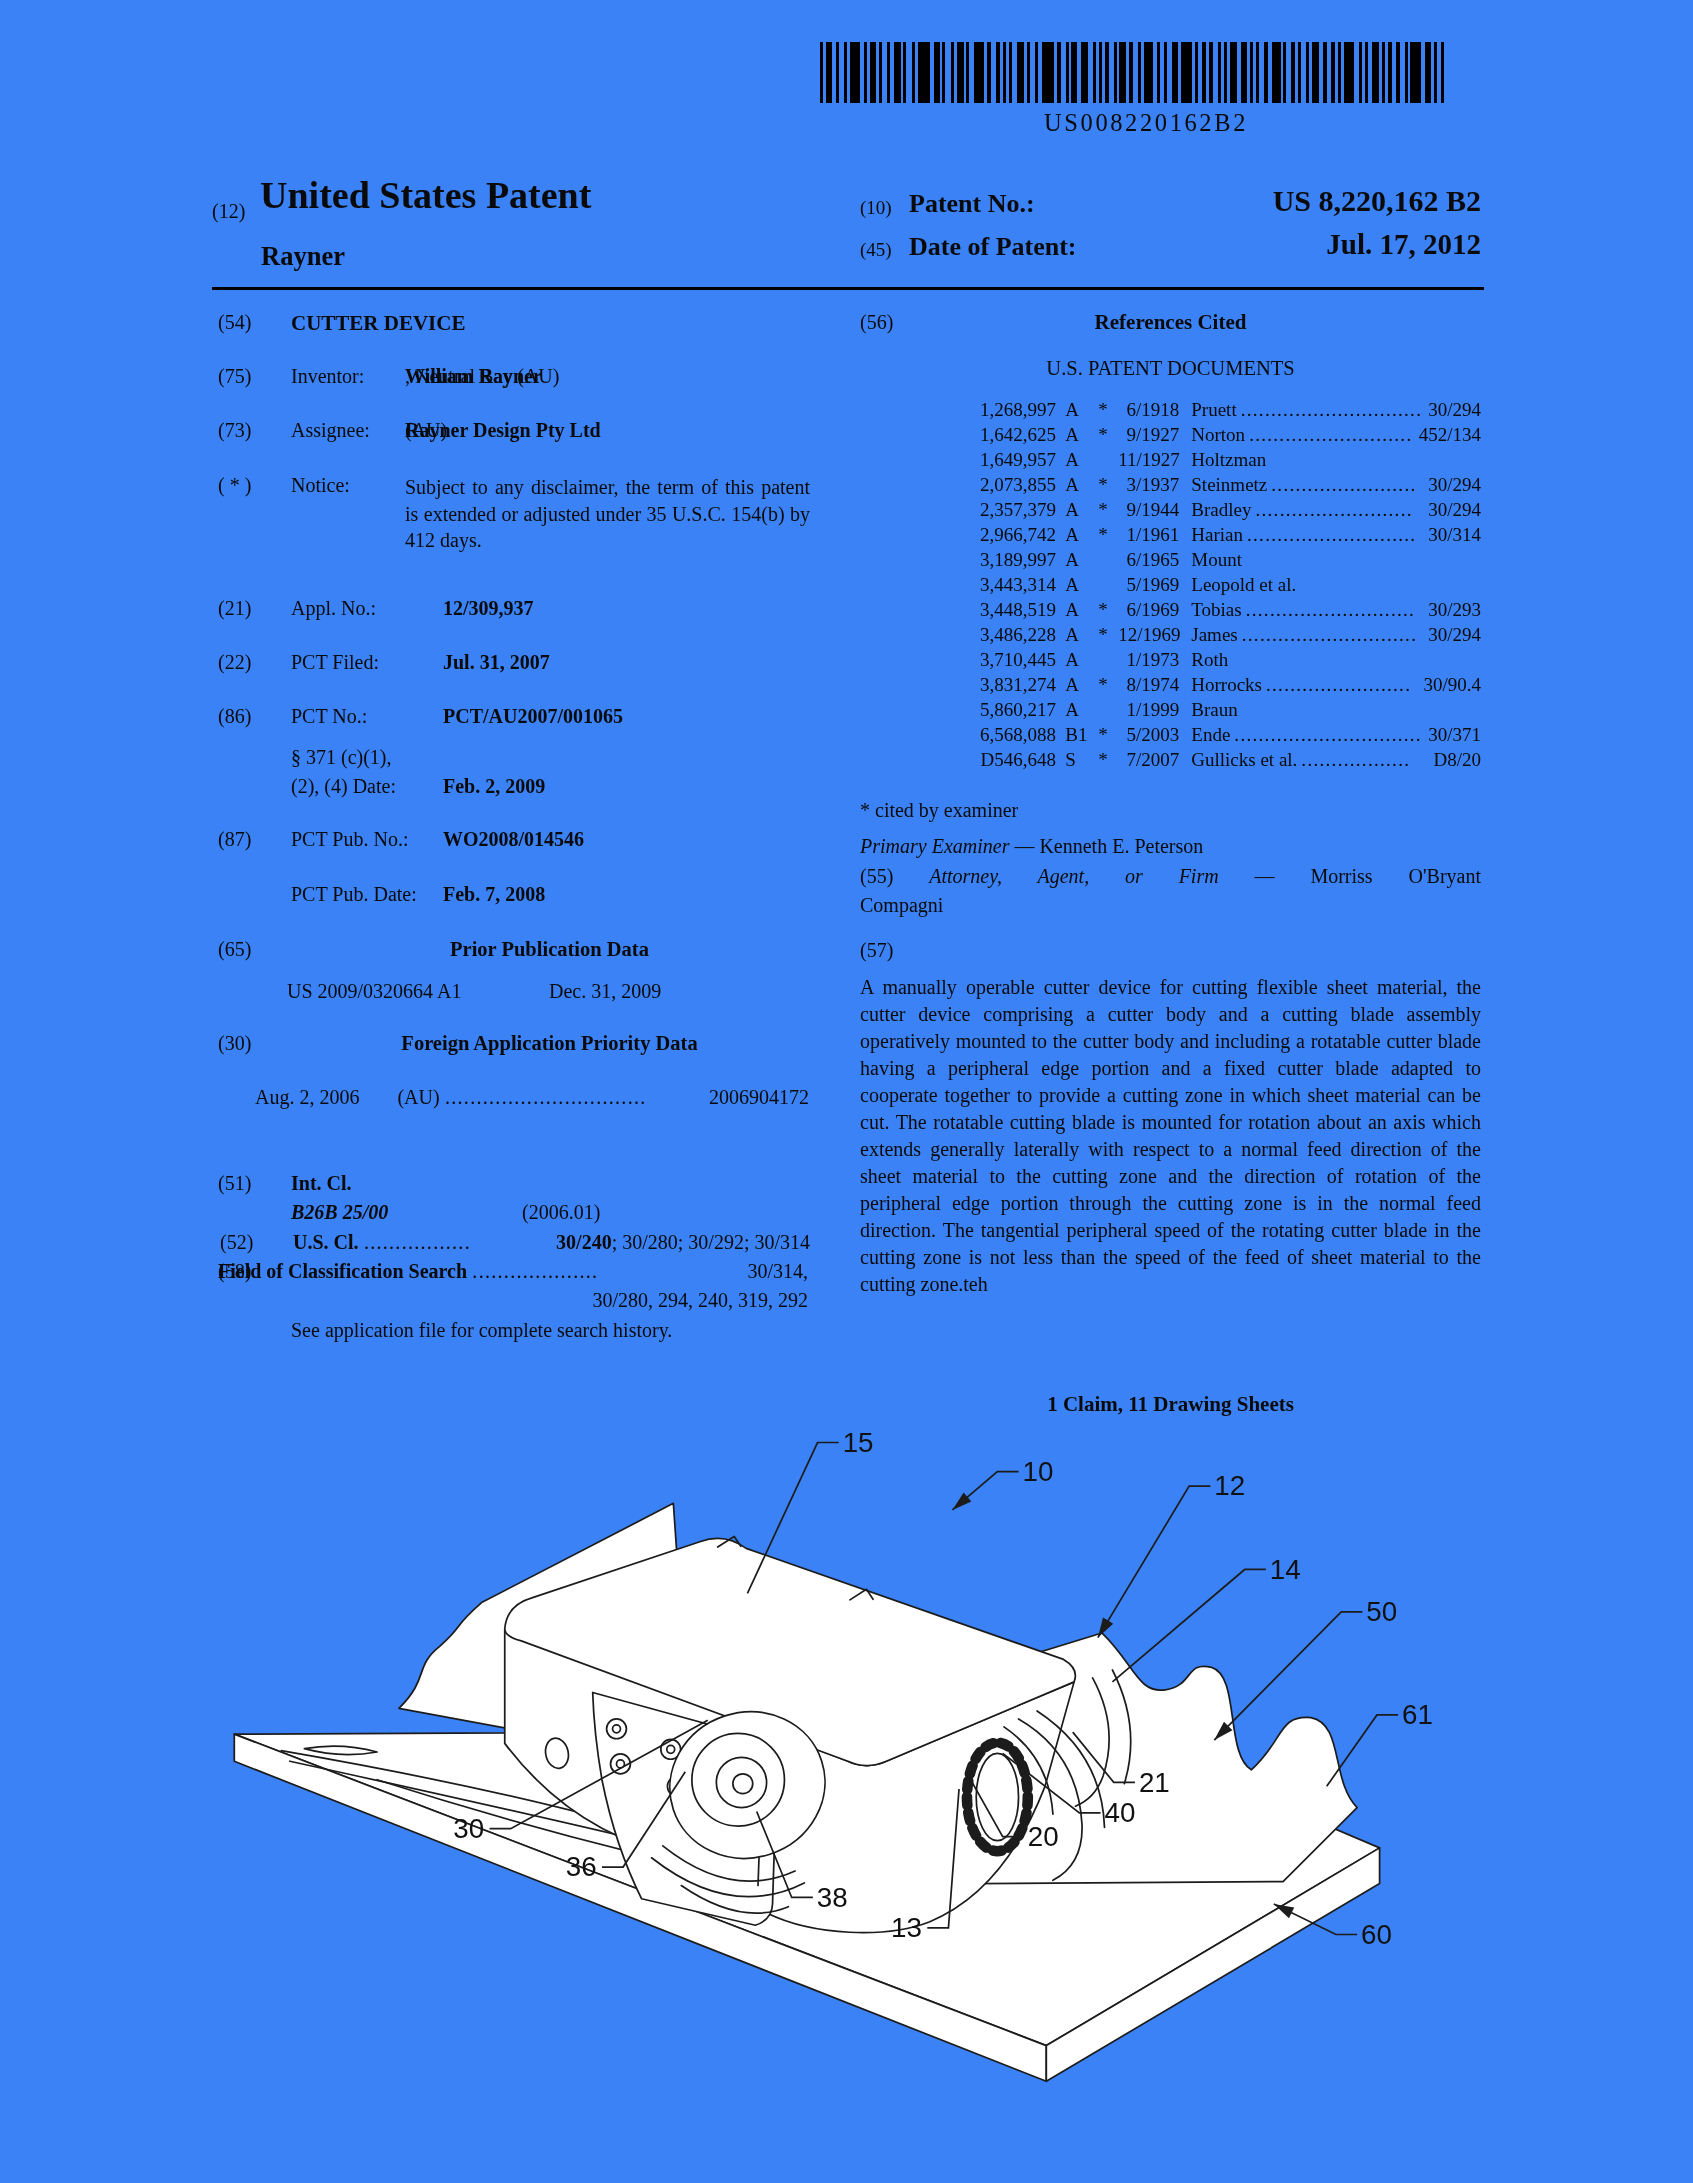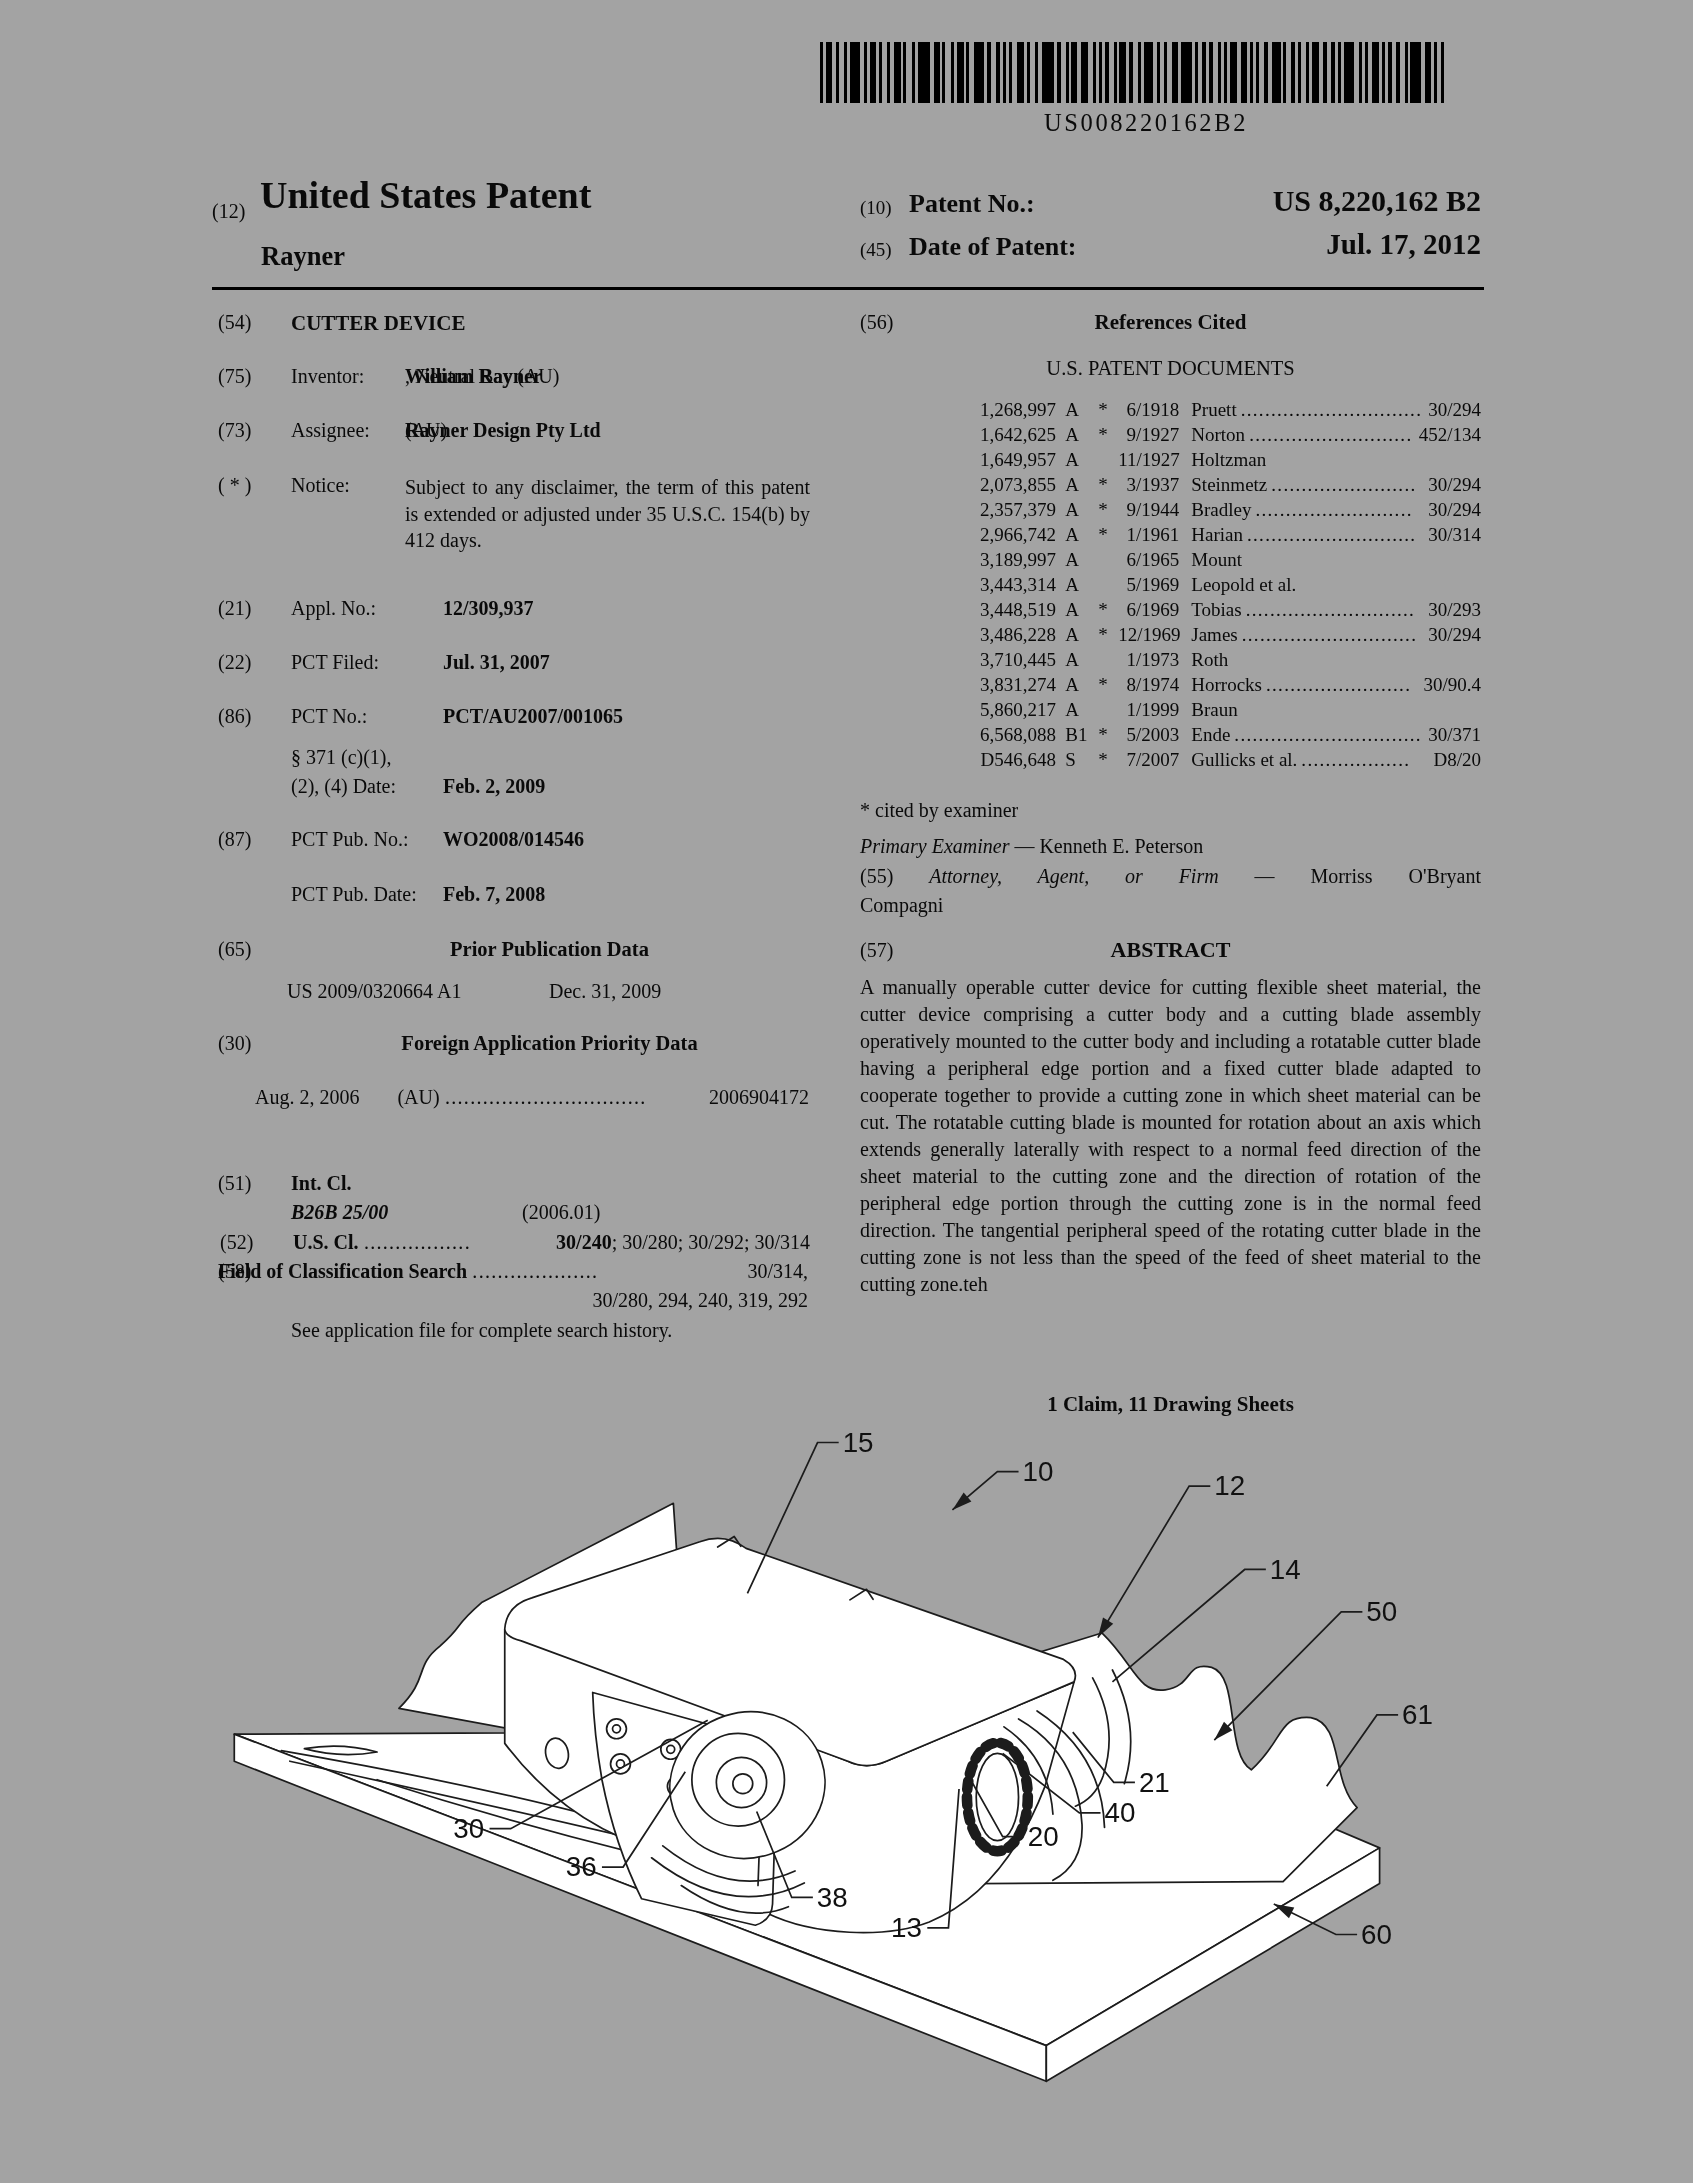--- a/index.html
+++ b/index.html
@@ -1,16 +1,16 @@
 <!DOCTYPE html>
 <html style="font-size:10.6px"><head>
 <meta charset="utf-8">
 <style>
   html,body{margin:0;padding:0;background:#888;}
-  #page{position:relative;width:1694px;height:2183px;background:#a3a3a3;color:#0a0a0a;
+  #page{position:relative;width:1694px;height:2183px;background:#3b82f6;color:#0a0a0a;
         font-family:"Liberation Serif",serif;overflow:hidden;}
   .abs{position:absolute;}
   .b{font-weight:bold;}
   .i{font-style:italic;}
   .code{position:absolute;left:0;font-size:20px;}
   .lrow{position:absolute;left:218px;width:590px;font-size:20px;}
   .lrow span{position:absolute;white-space:nowrap;}
   .p1{left:73px;} .p2{left:187px;} .p3{left:225px;}
   #rule{position:absolute;left:212px;top:287px;width:1272px;height:2.6px;background:#000;}
   #barcode-bars{position:absolute;left:820px;top:42px;width:652px;height:61px;}
@@ -393,21 +393,20 @@
   <div class="abs" style="left:860px;top:835px;font-size:20px">
     <span class="i">Primary Examiner</span><span> — Kenneth E. Peterson</span>
   </div>
 
   <div id="attorney-line1" class="abs" style="left:860px;top:865px;width:621px;font-size:20px">
     <span>(55)</span> <span class="i">Attorney, Agent, or Firm</span> <span>— Morriss O'Bryant</span>
   </div>
   <div class="abs" style="left:860px;top:894px;font-size:20px">Compagni</div>
 
   <div class="abs" style="left:860px;top:939px;font-size:20px">(57)</div>
-  <div class="abs b ctr" style="left:860px;top:937px;width:621px;font-size:22px">ABSTRACT</div>
   <div class="abs jst" style="left:860px;top:974px;width:621px;font-size:20px;line-height:27px">A manually operable cutter device for cutting flexible sheet material, the cutter device comprising a cutter body and a cutting blade assembly operatively mounted to the cutter body and including a rotatable cutter blade having a peripheral edge portion and a fixed cutter blade adapted to cooperate together to provide a cutting zone in which sheet material can be cut. The rotatable cutting blade is mounted for rotation about an axis which extends generally laterally with respect to a normal feed direction of the sheet material to the cutting zone and the direction of rotation of the peripheral edge portion through the cutting zone is in the normal feed direction. The tangential peripheral speed of the rotating cutter blade in the cutting zone is not less than the speed of the feed of sheet material to the cutting zone.teh</div>
 
   <div class="abs b ctr" style="left:860px;top:1392px;width:621px;font-size:21px">1 Claim, 11 Drawing Sheets</div>
 
   <svg id="figure-svg" width="1244" height="734" viewBox="0 0 1880 1110">
     <g fill="#fff" stroke="#1c1c1c" stroke-width="2.6" stroke-linejoin="round" stroke-linecap="round">
 
       <g>
         <path d="M24,531 L1336,525 L1756,703 L1252,1002 Z"></path>
         <path d="M24,531 L1252,1002 L1252,1056 L24,572 Z"></path>

